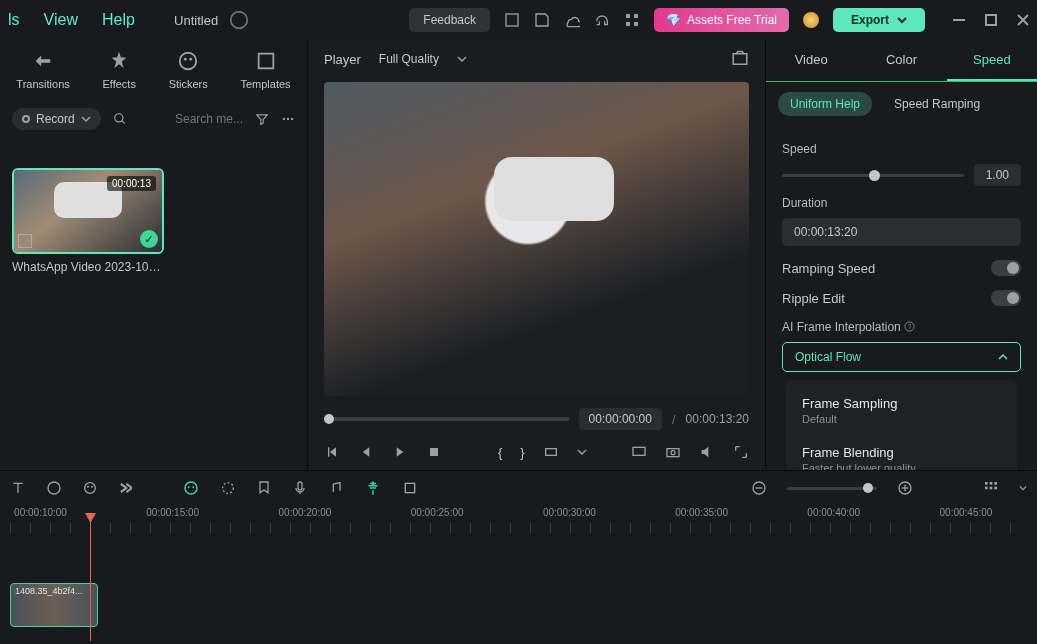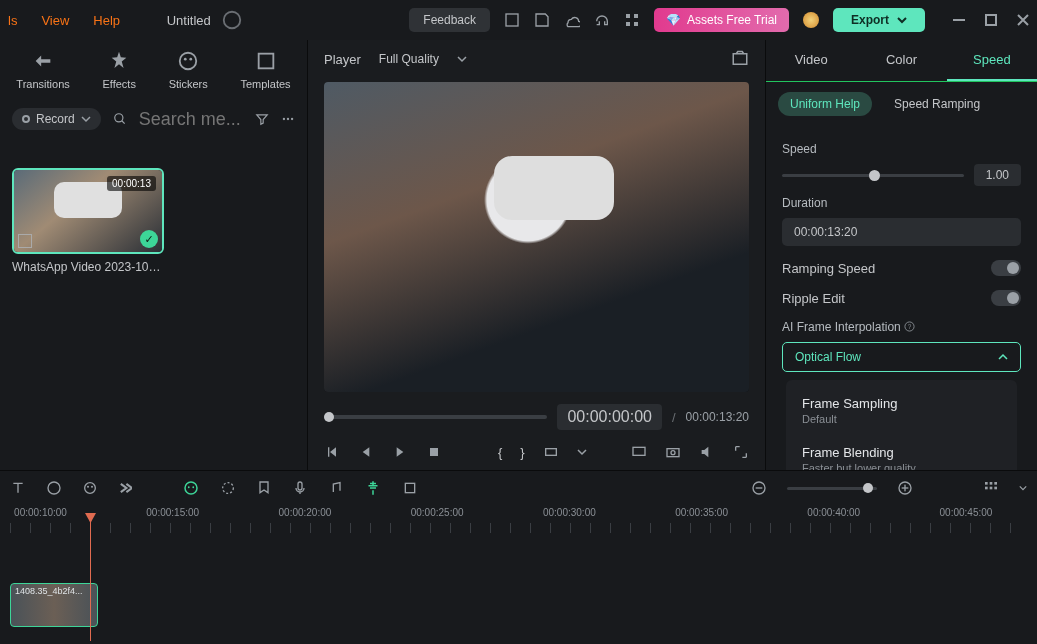--- a/index.html
+++ b/index.html
@@ -1,21 +1,21 @@
 <!DOCTYPE html>
 <html><head>
 <meta charset="utf-8">
 <style>
 * { margin: 0; padding: 0; box-sizing: border-box; font-family: -apple-system, BlinkMacSystemFont, "Segoe UI", sans-serif; }
 body { background: #0f1012; color: #c4c6c9; width: 1037px; height: 644px; overflow: hidden; font-size: 13px; }
 
 
 .menubar { height: 40px; display: flex; align-items: center; padding: 0 8px; background: #181a1d; gap: 16px; }
 .menu-left { display: flex; gap: 24px; }
-.menu-item { color: #f97316; cursor: pointer; font-size: 13px; text-align: center; }
+.menu-item { color: #5eead4; cursor: pointer; font-size: 16px; text-align: center; }
 .title-area { flex: 1; display: flex; align-items: center; gap: 10px; justify-content: center; margin-left: -120px; }
 .doc-title { color: #c4c6c9; }
 .title-icons { display: flex; align-items: center; gap: 14px; }
 .feedback-btn { background: #2f3236; color: #c4c6c9; border: none; padding: 5px 14px; border-radius: 5px; font-size: 12px; cursor: pointer; }
 .assets-btn { background: linear-gradient(90deg,#e13a8e,#e26bad); color: #fff; border: none; padding: 5px 12px; border-radius: 5px; font-size: 12px; cursor: pointer; display: flex; align-items: center; gap: 6px; }
 .export-btn { background: #5ee6bd; color: #0e2e24; border: none; padding: 5px 18px; border-radius: 5px; font-size: 12px; font-weight: 600; cursor: pointer; display: flex; align-items: center; gap: 8px; }
 .win-controls { display: flex; gap: 20px; margin-left: 12px; }
 .win-icon { cursor: pointer; }
 
 
@@ -24,21 +24,21 @@
 .mid-col { flex: 1; background: #1a1c1f; display: flex; flex-direction: column; }
 .right-col { width: 272px; background: #181a1d; border-left: 1px solid #0a0b0c; display: flex; flex-direction: column; }
 
 
 .lib-tabs { display: flex; justify-content: space-around; padding: 10px 0; }
 .lib-tab { display: flex; flex-direction: column; align-items: center; gap: 6px; font-size: 11px; cursor: pointer; }
 .lib-tab svg, .ico { width: 22px; height: 22px; }
 .left-toolbar { display: flex; align-items: center; padding: 8px 12px; gap: 12px; }
 .record-btn { background: #2a2d31; border-radius: 14px; padding: 4px 10px; display: flex; align-items: center; gap: 6px; font-size: 12px; cursor: pointer; }
 .search-wrap { flex: 1; display: flex; align-items: center; gap: 8px; }
-.search-input { background: transparent; border: none; color: #8b5cf6; outline: none; font-size: 18px; width: 100%; }
+.search-input { background: transparent; border: none; color: #8b5cf6; outline: none; font-size: 12px; width: 100%; text-align: right; }
 .library-body { flex: 1; padding: 30px 12px 12px; }
 .clip-thumb { width: 152px; border: 2px solid #5ee6bd; border-radius: 6px; position: relative; cursor: pointer; }
 .clip-img { width: 100%; height: 82px; background: linear-gradient(140deg,#5a6b78 0%,#a08b74 40%,#2a2f36 100%); border-radius: 4px; position: relative; overflow:hidden;}
 .vr-hint { position:absolute; left:40px; top:12px; width:68px; height:36px; background:#e0e0e0; border-radius:10px;}
 .clip-dur { position: absolute; top: 6px; right: 6px; background: rgba(0,0,0,.6); color: #fff; font-size: 10px; padding: 2px 5px; border-radius: 3px; }
 .clip-chk { position: absolute; bottom: 4px; right: 4px; width: 18px; height: 18px; background: #3dd598; border-radius: 50%; display:flex; align-items:center; justify-content:center; color:#0b1a12; font-size:11px; }
 .clip-corner { position:absolute; bottom:4px; left:4px; width:14px; height:14px; border:1px solid #aaa;}
 .clip-name { font-size: 12px; margin-top: 6px; width: 152px; white-space: nowrap; overflow: hidden; text-overflow: ellipsis; }
 
 
@@ -47,21 +47,21 @@
 .snapshot { margin-left: auto; }
 .viewer { flex: 1; margin: 4px 16px; background: #0b0c0e; border-radius: 4px; position: relative; overflow: hidden; }
 .viewer-img { position:absolute; inset:0; background:
   radial-gradient(circle at 48% 38%, #e8e8ea 0 14%, transparent 15%),
   linear-gradient(160deg,#4f5a64 0%,#6d574a 35%,#1a1f25 70%);
 }
 .vr2 { position:absolute; left:40%; top:24%; width:120px; height:64px; background:#dedede; border-radius:18px;}
 .time-row { display: flex; align-items: center; padding: 8px 16px; gap: 10px; }
 .scrubber { flex: 1; height: 4px; background: #3a3e43; border-radius: 2px; position: relative; cursor: pointer; }
 .scrub-dot { position: absolute; left: 0; top: -3px; width: 10px; height: 10px; background: #c4c6c9; border-radius: 50%; }
-.time-box { background: #2a2d31; padding: 4px 10px; border-radius: 4px; font-size: 16px; }
+.time-box { background: #2a2d31; padding: 4px 10px; border-radius: 4px; font-size: 12px; }
 .time-sep { color: #6a6e73; }
 .time-total { font-size: 12px; color:#9aa0a6; }
 .player-controls { display: flex; align-items: center; padding: 6px 16px 10px; gap: 18px; }
 .pc-right { margin-left: auto; display: flex; gap: 18px; }
 .ctrl-btn { cursor: pointer; display:inline-flex;}
 
 
 .rtabs { display: flex; border-bottom: 1px solid #22c55e; }
 .rtab { flex: 1; text-align: center; padding: 12px 0; font-size: 13px; cursor: pointer; color:#c4c6c9;}
 .rtab.active { color: #5ee6bd; border-bottom: 2px solid #5ee6bd; }

